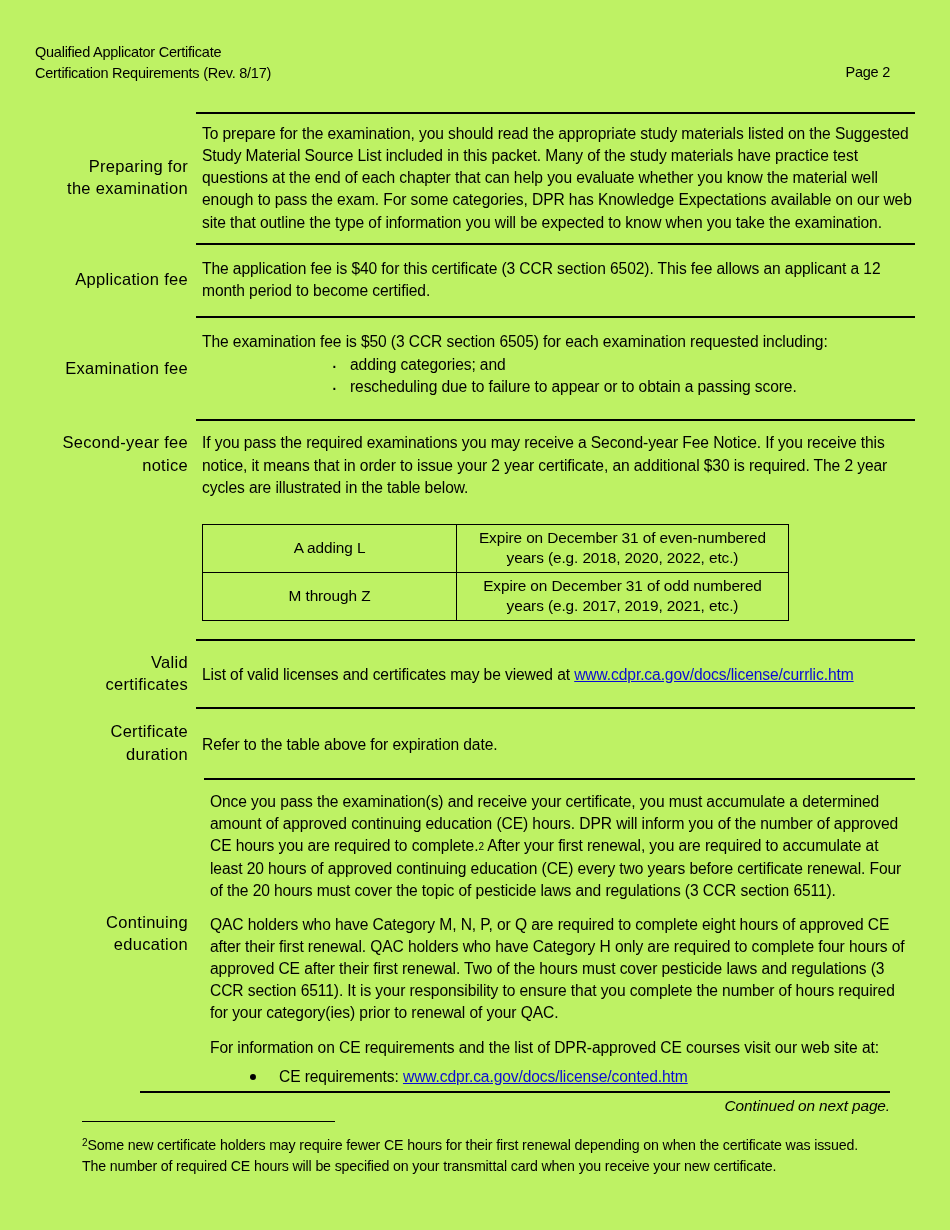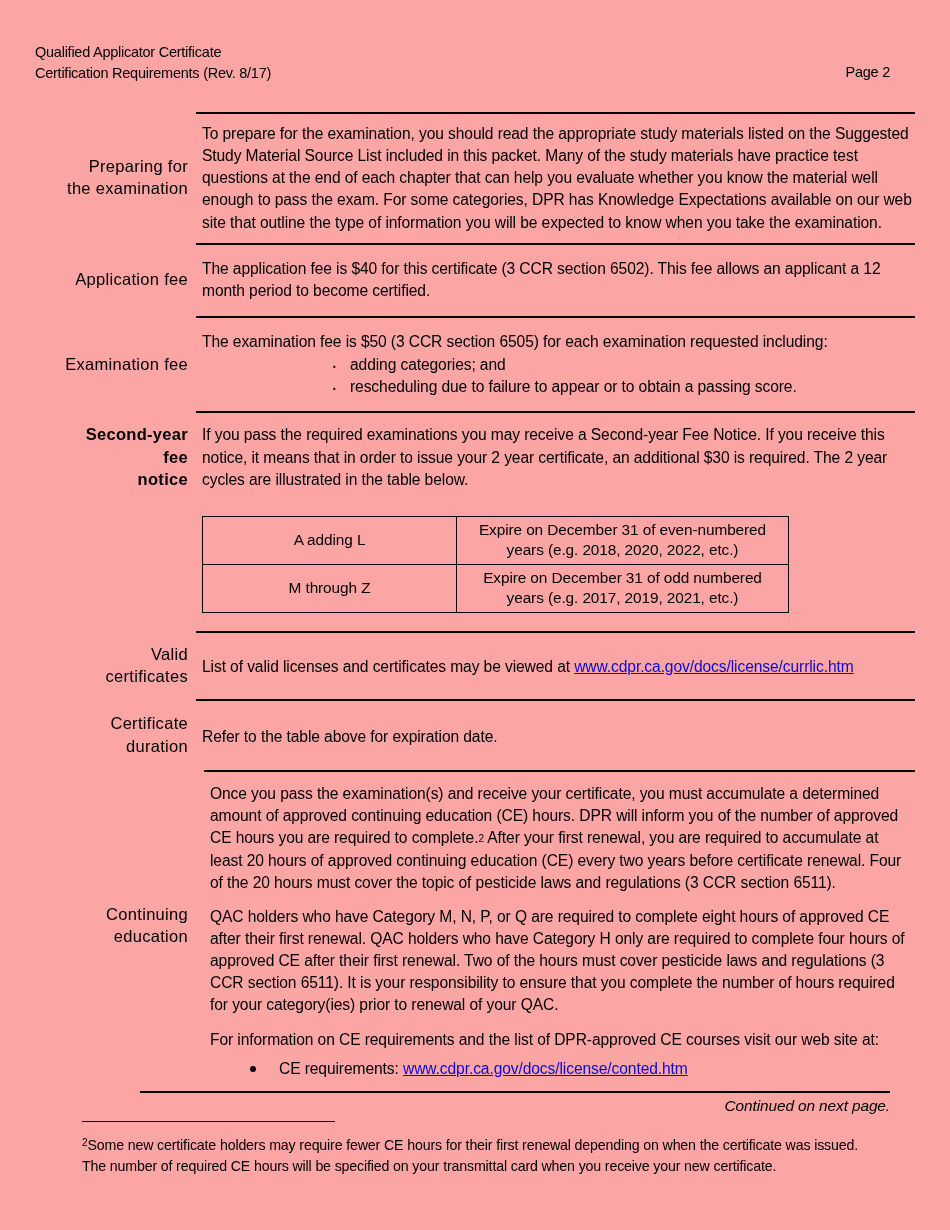--- a/index.html
+++ b/index.html
@@ -10,21 +10,21 @@
   }
   body {
     font-family: "Liberation Sans", sans-serif;
     color: #000000;
   }
   .page {
     position: relative;
     width: 950px;
     height: 1230px;
     margin: 0 auto;
-    background: #fca5a5;
+    background: #bef264;
     overflow: hidden;
     box-sizing: border-box;
   }
 
   
   .doc-header {
     position: absolute;
     left: 35px;
     top: 42px;
     right: 60px;
@@ -68,21 +68,21 @@
     line-height: 1.35;
     letter-spacing: 0.3px;
     display: flex;
     flex-direction: column;
     justify-content: center;
   }
   .sec-label.align-right { align-items: flex-end; text-align: right; }
   .sec-label.indent-1 { padding-left: 23px; }
   .sec-label.indent-2 { padding-left: 24px; }
   .sec-label.indent-3 { padding-left: 27px; }
-  .sec-label.indent-4 { padding-left: 25px; font-weight: bold; }
+  .sec-label.indent-4 { padding-left: 25px; }
   .sec-label.indent-5 { padding-left: 23px; }
   .sec-label.indent-6 { padding-left: 23px; }
 
   .sec-body {
     flex: 1 1 auto;
     box-sizing: border-box;
     border-top: 2.2px solid #000;
     padding: 9px 0 9px 6px;
     font-size: 15.6px;
     line-height: 1.42;
@@ -244,21 +244,21 @@
       </div>
       <div class="sec-body" style="padding-top:13px;padding-bottom:14px;">
         <p>The application fee is $40 for this certificate (3 CCR section 6502). This fee allows an applicant a 12 month period to become certified.</p>
       </div>
     </div>
 
     <div class="section">
       <div class="sec-label align-right indent-3">
         <span>Examination fee</span>
       </div>
-      <div class="sec-body" style="padding-top:13px;padding-bottom:13px;">
+      <div class="sec-body" style="padding-top:13px;padding-bottom:21px;">
         <p>The examination fee is $50 (3 CCR section 6505) for each examination requested including:</p>
         <ul class="dash-list">
           <li>adding categories; and</li>
           <li>rescheduling due to failure to appear or to obtain a passing score.</li>
         </ul>
       </div>
     </div>
 
     <div class="section">
       <div class="sec-label align-right indent-4" style="justify-content:flex-start;padding-top:12px;">

